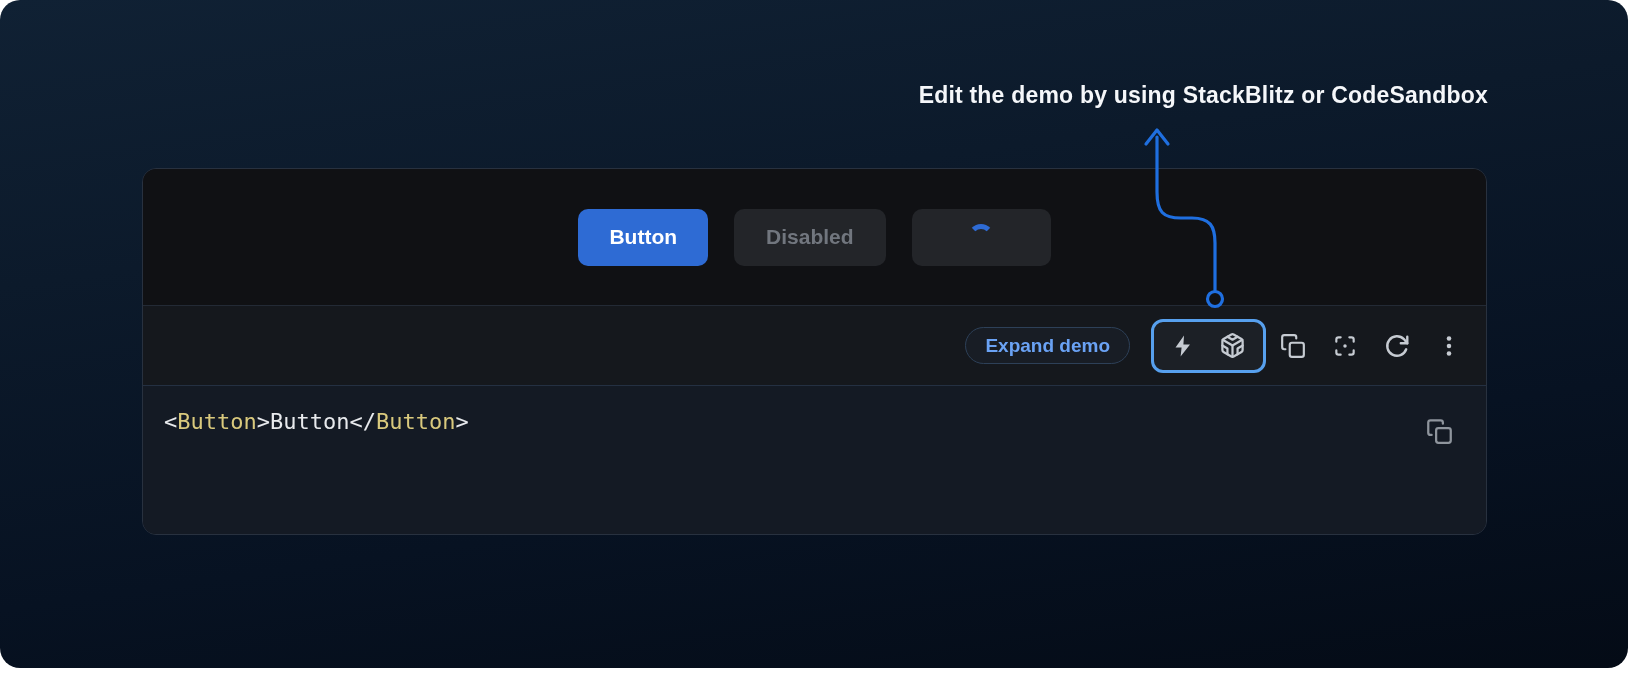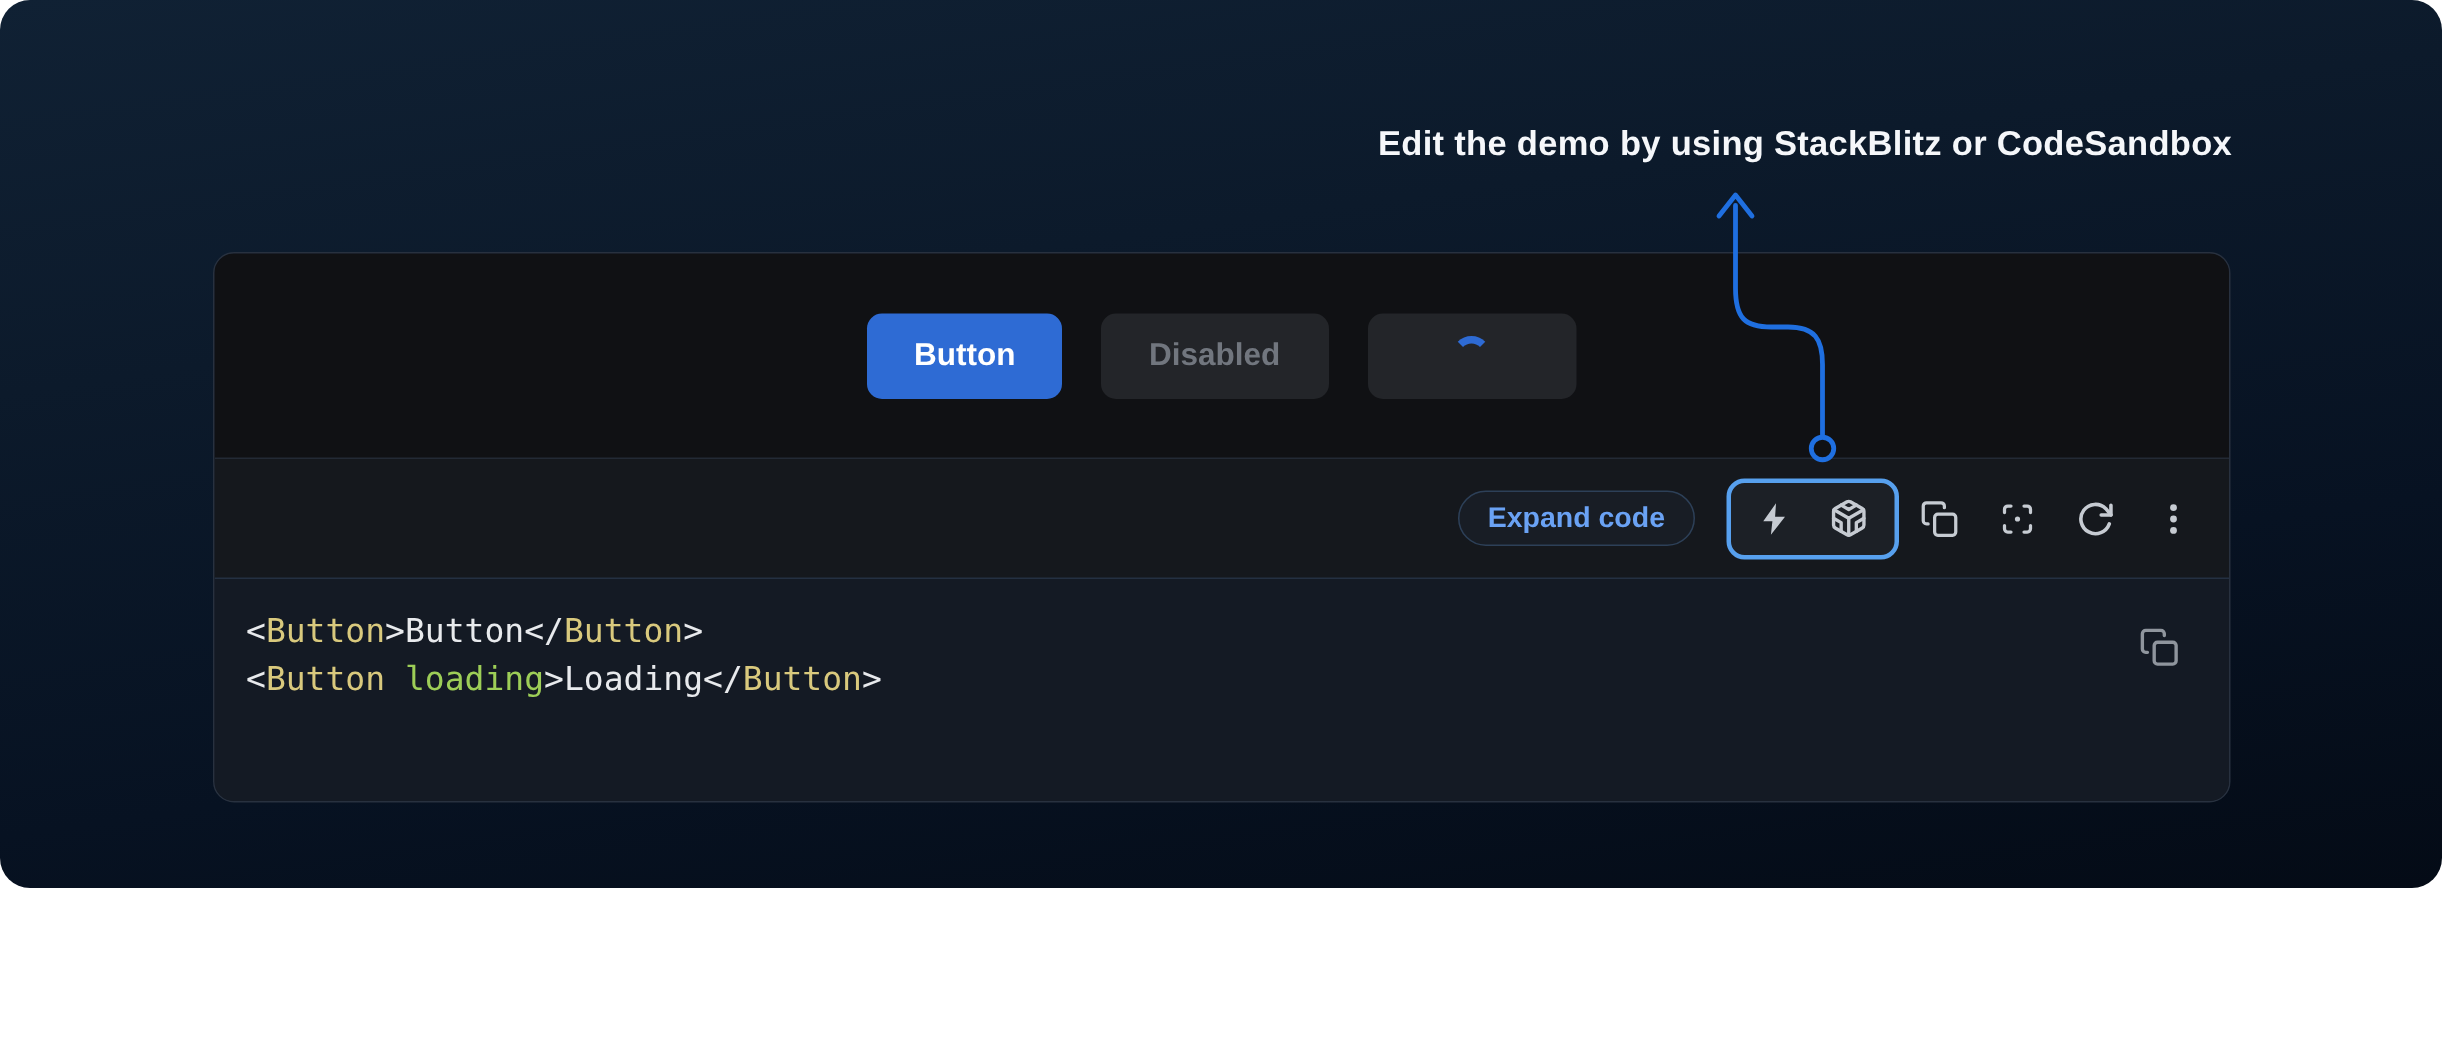--- a/index.html
+++ b/index.html
@@ -9,21 +9,21 @@
     --group-border:#57a0ee;
     --code-tag:#d9c97d;
     --code-attr:#9dce57;
     --code-plain:#e8eaed;
     --icon-gray:#c6cbd2;
   }
   *{box-sizing:border-box;}
   html,body{margin:0;padding:0;background:#ffffff;}
   .canvas{
     position:relative;
-    width:1628px;height:592px;
+    width:1628px;height:668px;
     border-radius:20px;
     overflow:hidden;
     background:linear-gradient(172deg,#102134 0%,#0c1a2b 32%,#071222 68%,#040b16 100%);
     font-family:"Liberation Sans",sans-serif;
   }
 
   
   .annotation{
     position:absolute;top:80px;right:140px;
     font-size:23px;font-weight:700;color:#f5f7fa;
@@ -126,21 +126,21 @@
 
     <div class="preview">
       <button class="btn btn-primary">Button</button>
       <button class="btn btn-disabled">Disabled</button>
       <button class="btn btn-loading">
         <span class="spinner"></span>
       </button>
     </div>
 
     <div class="toolbar">
-      <button class="expand-pill">Expand code</button>
+      <button class="expand-pill">Expand demo</button>
 
       <div class="icon-group">
         <button class="group-icon-btn">
           <svg width="24" height="26" viewBox="0 0 24 24">
             <polygon class="tool-icon-fill" points="13 1.5 4.5 13.5 10.6 13.5 9.6 22.5 19 10.5 12.4 10.5"></polygon>
           </svg>
         </button>
         <button class="group-icon-btn">
           <svg width="27" height="27" viewBox="0 0 24 24" fill="none" stroke-width="2" stroke-linecap="round" stroke-linejoin="round" class="tool-icon">
             <path d="M21 16V8a2 2 0 0 0-1-1.73l-7-4a2 2 0 0 0-2 0l-7 4A2 2 0 0 0 3 8v8a2 2 0 0 0 1 1.73l7 4a2 2 0 0 0 2 0l7-4A2 2 0 0 0 21 16z"></path>
@@ -182,21 +182,20 @@
           <circle cx="12" cy="5" r="2.1" class="tool-icon-fill"></circle>
           <circle cx="12" cy="12" r="2.1" class="tool-icon-fill"></circle>
           <circle cx="12" cy="19" r="2.1" class="tool-icon-fill"></circle>
         </svg>
       </button>
     </div>
 
     <div class="code">
       <div>
           <div class="code-line"><span class="tok-punct">&lt;</span><span class="tok-tag">Button</span><span class="tok-punct">&gt;</span><span class="tok-plain">Button</span><span class="tok-punct">&lt;/</span><span class="tok-tag">Button</span><span class="tok-punct">&gt;</span></div>
-          <div class="code-line"><span class="tok-punct">&lt;</span><span class="tok-tag">Button</span><span class="tok-plain"> </span><span class="tok-attr">loading</span><span class="tok-punct">&gt;</span><span class="tok-plain">Loading</span><span class="tok-punct">&lt;/</span><span class="tok-tag">Button</span><span class="tok-punct">&gt;</span></div>
         </div>
       <button class="code-copy">
         <svg width="27" height="27" viewBox="0 0 24 24" fill="none" stroke="#8f959d" stroke-width="2" stroke-linecap="round" stroke-linejoin="round">
           <rect x="9" y="9" width="13" height="13" rx="2"></rect>
           <path d="M5 15H4a2 2 0 0 1-2-2V4a2 2 0 0 1 2-2h9a2 2 0 0 1 2 2v1"></path>
         </svg>
       </button>
     </div>
 
   </div>

